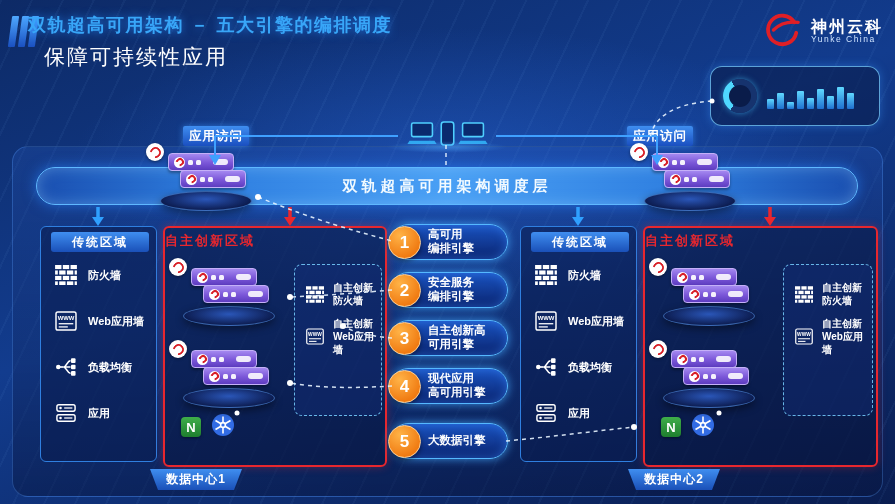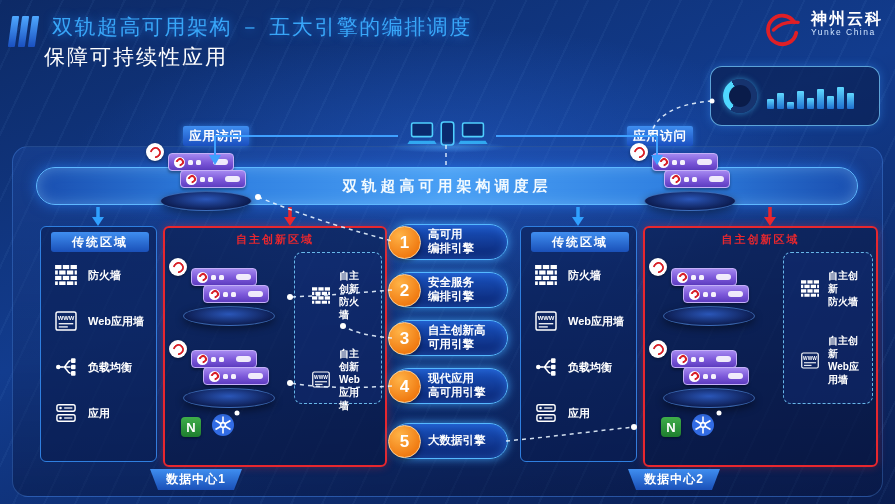--- a/index.html
+++ b/index.html
@@ -9,23 +9,23 @@
   background:
    radial-gradient(ellipse 60% 38% at 50% 32%, rgba(45,110,230,.38), transparent 70%),
    linear-gradient(160deg,#0d2a66 0%,#123c8e 45%,#0a1d50 100%);}
 .texture{position:absolute;inset:0;background:repeating-linear-gradient(115deg, rgba(130,190,255,.05) 0 2px, transparent 2px 28px);pointer-events:none}
 .panel{position:absolute;left:12px;top:146px;width:871px;height:351px;border-radius:16px;
   background:linear-gradient(180deg, rgba(40,90,190,.28), rgba(8,20,60,.45));
   border:1px solid rgba(90,160,255,.3);z-index:1}
 
 .tbars{position:absolute;left:10px;top:16px;display:flex;gap:3px;z-index:4}
 .tbars span{width:7px;height:31px;background:linear-gradient(180deg,#4fa8ff,#1a50c0);transform:skewX(-8deg);border-radius:1px}
-.title1{position:absolute;left:52px;top:13px;font-size:21px;font-weight:normal;letter-spacing:1.5px;color:var(--accent,#38a6f8);text-shadow:0 0 10px rgba(40,140,255,.75);z-index:4;white-space:nowrap}
+.title1{position:absolute;left:28px;top:13px;font-size:18px;font-weight:bold;letter-spacing:1.5px;color:var(--accent,#38a6f8);text-shadow:0 0 10px rgba(40,140,255,.75);z-index:4;white-space:nowrap}
 .title2{position:absolute;left:44px;top:43px;font-size:21px;font-weight:normal;letter-spacing:2px;color:#fff;z-index:4;white-space:nowrap}
-.logo{position:absolute;right:12px;top:10px;display:flex;align-items:flex-start;gap:10px;z-index:4}
+.logo{position:absolute;right:12px;top:10px;display:flex;align-items:center;gap:10px;z-index:4}
 .logo-text{display:flex;flex-direction:column;line-height:1.1}
 .logo-name{color:#fff;font-weight:bold;font-size:16px;letter-spacing:2px}
 .logo-sub{color:#cfe4ff;font-size:8.5px;letter-spacing:1.5px}
 
 .terminal-box{position:absolute;left:404px;top:90px;width:84px;height:24px;z-index:4;
   background:linear-gradient(180deg,#4794f2,#1a4fc0);border:1px solid #8fd0ff;border-radius:3px;
   color:#fff;font-weight:bold;font-size:13px;display:flex;align-items:center;justify-content:center;letter-spacing:3px;
   box-shadow:0 0 8px rgba(70,160,255,.7)}
 .devices{position:absolute;left:394px;top:112px;width:106px;height:34px;display:flex;align-items:flex-end;justify-content:center;gap:2px;z-index:4}
 .devices::after{content:"";position:absolute;left:-8px;right:-8px;bottom:-7px;height:12px;border-radius:50%;background:radial-gradient(ellipse, rgba(80,170,255,.5), transparent 70%)}
@@ -67,23 +67,23 @@
   background:rgba(10,28,78,.55);z-index:3}
 .zt-title{position:absolute;top:5px;left:10px;right:7px;height:20px;background:linear-gradient(180deg,#3f8ef0,#1a50b8);
   border-radius:3px;color:#fff;font-size:12px;font-weight:bold;display:flex;align-items:center;justify-content:center;letter-spacing:2px}
 .zt-items{display:flex;flex-direction:column;gap:26px;padding:38px 0 0 12px}
 .zt-item{display:flex;align-items:center;gap:9px}
 .zi-icon{width:26px;display:flex;justify-content:center;flex:none}
 .zt-label{color:#fff;font-size:11px;font-weight:bold;white-space:nowrap}
 
 .zone-innov{position:absolute;top:226px;height:241px;border:2px solid var(--red,#e8272e);border-radius:6px;
   background:rgba(8,20,60,.5);z-index:3;box-shadow:0 0 8px rgba(230,40,45,.35)}
-.zin-title{position:absolute;top:4px;left:0;right:0;text-align:center;color:var(--red,#ff2d2d);font-size:11px;font-weight:bold;letter-spacing:2px}
-.innov-sub{position:absolute;top:24px;height:152px;border:1.5px dashed rgba(120,210,255,.85);border-radius:8px;
-  background:rgba(20,50,130,.35);padding:16px 13px;display:flex;flex-direction:column;gap:26px}
+.zin-title{position:absolute;top:4px;left:0;right:0;text-align:left;color:var(--red,#ff2d2d);font-size:13px;font-weight:bold;letter-spacing:2px}
+.innov-sub{position:absolute;top:36px;height:152px;border:1.5px dashed rgba(120,210,255,.85);border-radius:8px;
+  background:rgba(20,50,130,.35);padding:16px 7px;display:flex;flex-direction:column;gap:10px}
 .is-item{display:flex;align-items:center;gap:5px}
 .is-label{color:#fff;font-size:10px;font-weight:bold;line-height:1.3;white-space:pre-line}
 .tech{position:absolute;left:16px;bottom:24px;display:flex;align-items:center;gap:10px}
 .nginx{width:20px;height:20px;border-radius:4px;background:linear-gradient(180deg,#3fae4a,#1e7e2e);color:#fff;font-weight:bold;font-size:13px;display:flex;align-items:center;justify-content:center;box-shadow:0 1px 3px rgba(0,0,0,.4)}
 
 .engine{position:absolute;left:390px;width:118px;height:36px;border-radius:18px;z-index:5;
   background:linear-gradient(180deg,#1a53c0,#0a2470);border:1px solid #55b8ff;
   box-shadow:0 0 10px rgba(70,170,255,.8), inset 0 0 10px rgba(60,140,255,.5);
   display:flex;align-items:center}
 .engine-num{position:absolute;left:-3px;top:1px;width:33px;height:33px;border-radius:50%;

